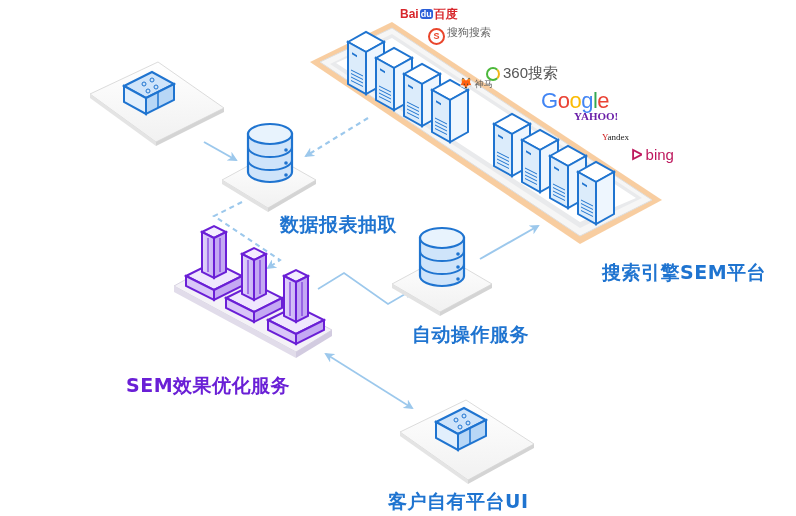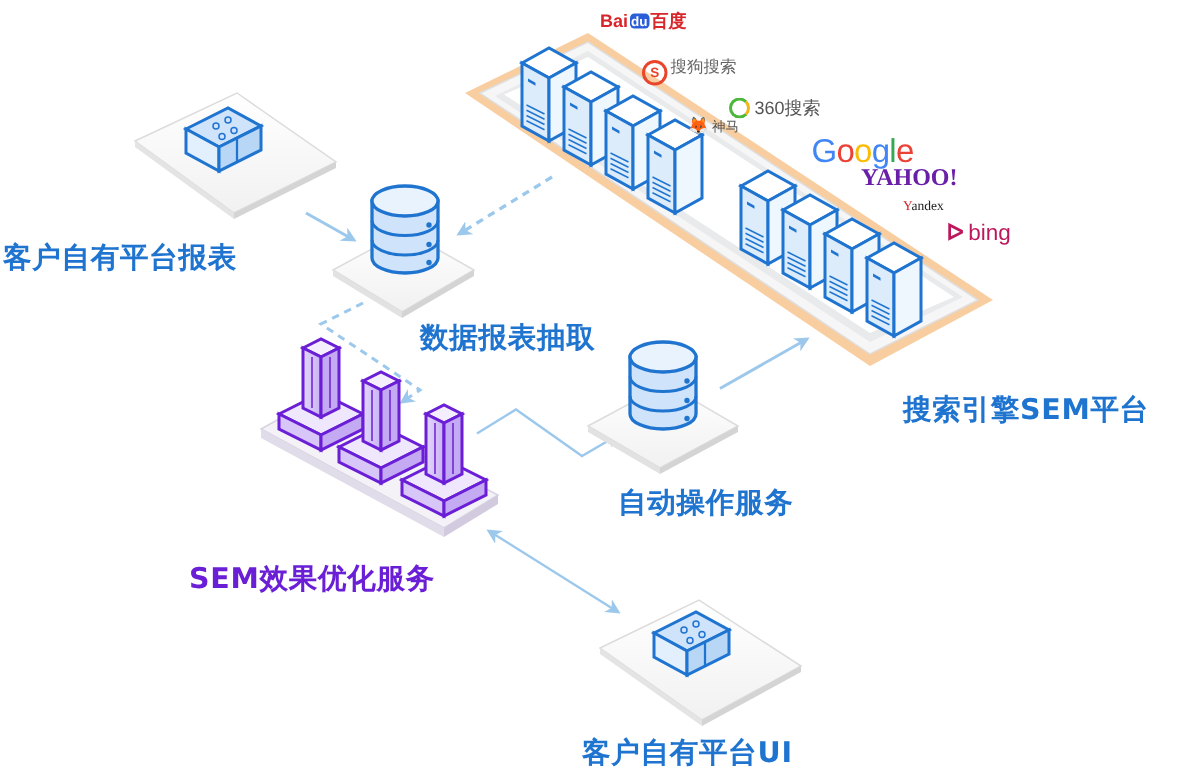--- a/index.html
+++ b/index.html
@@ -4,28 +4,28 @@
 <style>
   html, body { margin: 0; padding: 0; background: #ffffff; }
   body { width: 796px; height: 516px; position: relative; overflow: hidden; font-family: "DejaVu Sans", "Liberation Sans", sans-serif; }
   #stage { position: absolute; left: 0; top: 0; width: 783px; height: 516px; }
   .label { position: absolute; font-weight: bold; white-space: nowrap; letter-spacing: 0.5px; }
   .lbl-blue { color: #1f74d0; font-size: 19px; }
   .lbl-purple { color: #6a1fd6; font-size: 19px; }
   .logo { position: absolute; white-space: nowrap; font-family: "Liberation Sans", sans-serif; }
   .logo-baidu { left: 400px; top: 6px; font-size: 12px; font-weight: bold; color: #d8262b; }
   .logo-baidu .du { display:inline-block; background:#2a5ed8; color:#fff; border-radius:3px; padding:0 1px; font-size:9px; margin:0 1px; vertical-align: 1px;}
-  .logo-sogou { left: 428px; top: 25px; font-size: 11px; color: #666; margin-top: 12px; }
+  .logo-sogou { left: 428px; top: 25px; font-size: 11px; color: #666; }
   .logo-sogou .s { display:inline-block; width:13px; height:13px; border-radius:50%; border:2px solid #e9452b; color:#e9452b; font-size:9px; line-height:13px; text-align:center; font-weight:bold; vertical-align: -3px; margin-right:2px; }
   .logo-shenma { left: 459px; top: 45px; font-size: 9px; color: #555; margin-top: 32px; }
   .logo-shenma .fox { color:#e59a28; font-size:11px; margin-right:2px; }
-  .logo-360 { left: 486px; top: 64px; font-size: 12px; color: #555; }
+  .logo-360 { left: 486px; top: 64px; font-size: 15px; color: #555; }
   .logo-360 .ring { display:inline-block; width:10px; height:10px; border-radius:50%; border:2.5px solid #4cb83b; border-right-color:#f0b51a; vertical-align:-3px; margin-right:3px; }
   .logo-google { left: 541px; top: 88px; font-size: 22px; letter-spacing: -0.5px; }
-  .logo-yahoo { left: 574px; top: 110px; font-size: 16px; font-weight: bold; color: #6a1fa8; font-family: "Liberation Serif", serif; }
+  .logo-yahoo { left: 574px; top: 110px; font-size: 11px; font-weight: bold; color: #6a1fa8; font-family: "Liberation Serif", serif; }
   .logo-yandex { left: 602px; top: 132px; font-size: 9px; color: #d12222; font-family: "Liberation Serif", serif; }
   .logo-yandex .rest { color: #222; }
   .logo-bing { left: 631px; top: 146px; font-size: 15px; color: #be185d; }
   .logo-bing .b { font-weight: bold; margin-right: 3px; }
 </style>
 </head>
 <body>
 
 <div id="stage">
 <svg width="796" height="516" viewBox="0 0 796 516" xmlns="http://www.w3.org/2000/svg">
@@ -279,19 +279,18 @@
 <div class="logo logo-google" id="google"><span style="color: rgb(66, 133, 244);">G</span><span style="color: rgb(234, 67, 53);">o</span><span style="color: rgb(251, 188, 5);">o</span><span style="color: rgb(66, 133, 244);">g</span><span style="color: rgb(52, 168, 83);">l</span><span style="color: rgb(234, 67, 53);">e</span></div>
 <div class="logo logo-yahoo">YAHOO!</div>
 <div class="logo logo-yandex">
   <span>Y</span><span class="rest">andex</span>
 </div>
 <div class="logo logo-bing">
   <span class="b">ᐅ</span><span>bing</span>
 </div>
 
 
-<div class="label lbl-blue" style="left:2px; top:159px;">客户自有平台报表</div>
 <div class="label lbl-blue" style="left:264px; top:212px;margin-left:16px;">数据报表抽取</div>
 <div class="label lbl-blue" style="left:412px; top:322px;">自动操作服务</div>
 <div class="label lbl-purple" style="left:126px; top:373px;">SEM效果优化服务</div>
 <div class="label lbl-blue" style="left:602px; top:260px;">搜索引擎SEM平台</div>
 <div class="label lbl-blue" style="left:388px; top:489px;">客户自有平台UI</div>
 </div>
 
 </body></html>

